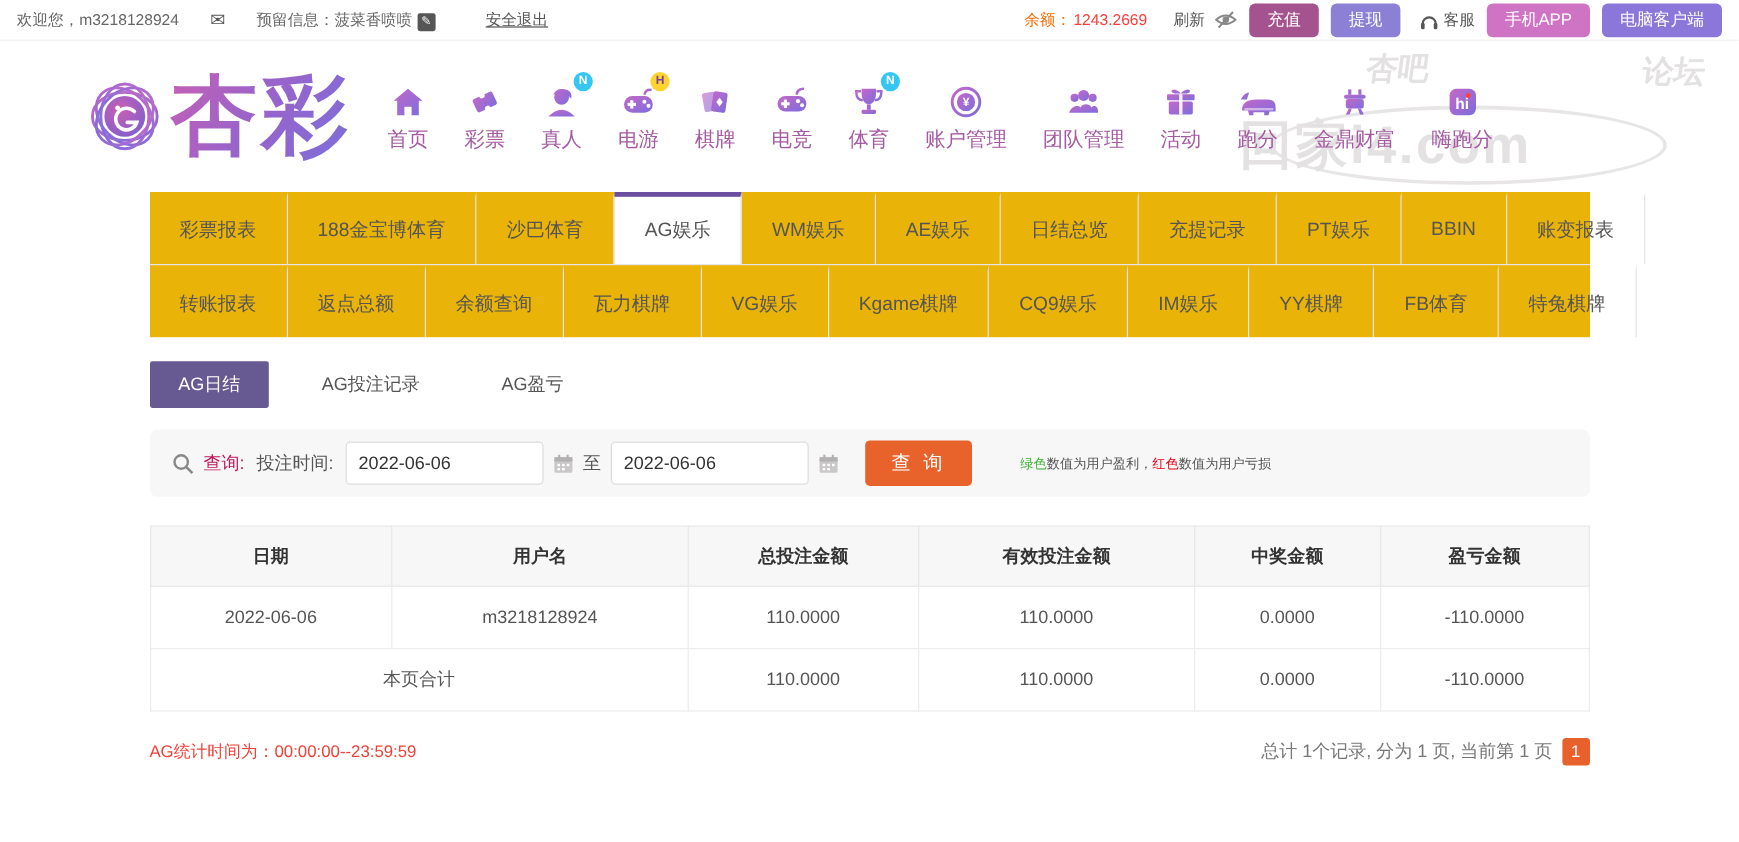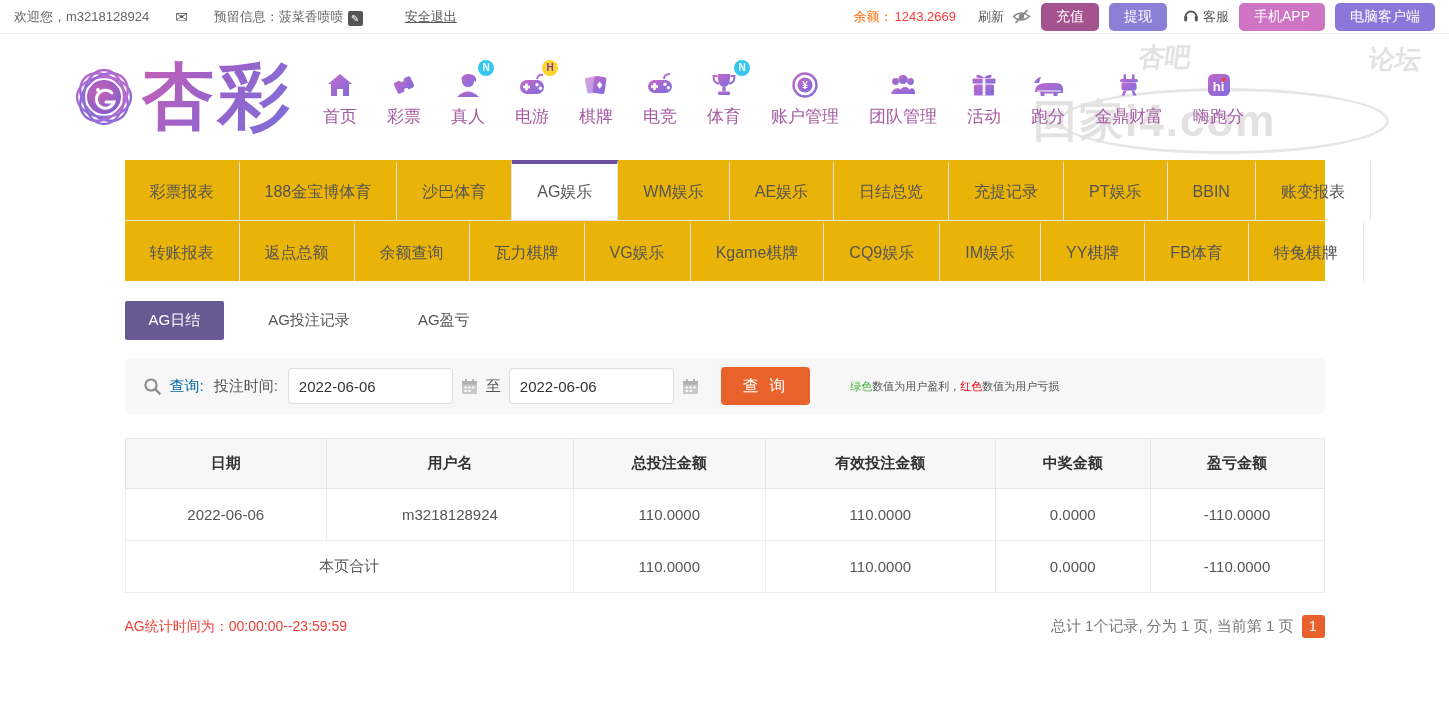--- a/index.html
+++ b/index.html
@@ -19,21 +19,21 @@
   .balance-label { color:#fe6a00; }
   .balance-value { color:#fd3b3b; margin-left:2px; }
   .refresh { margin-left:22px; color:#555; cursor:pointer; }
   .eyeoff { margin-left:8px; cursor:pointer; display:inline-flex; }
   .tb-btn { border:none; color:#fff; font-size:14px; padding:5px 15px; border-radius:5px;
     margin-left:10px; cursor:pointer; font-family:inherit; }
   .btn-recharge { background:#a5538f; }
   .btn-withdraw { background:#8c7fd6; }
   .btn-mobile  { background:#cf74c5; }
   .btn-pc      { background:#8b77d9; }
-  .service { margin-left:16px; display:flex; align-items:flex-start; color:#555; cursor:pointer; }
+  .service { margin-left:16px; display:flex; align-items:flex-end; color:#555; cursor:pointer; }
   .service svg { margin-right:4px; }
 
   
   .header { position:relative; height:126px; display:flex; align-items:center; padding-left:72px; }
   .logo { display:flex; align-items:center; cursor:pointer; }
   .logo-text { font-size:72px; font-weight:bold; margin-left:6px; letter-spacing:4px;
     color:#9a63c9;
     background:linear-gradient(120deg,#c95fb4 0%,#9a63c9 45%,#7a6fdb 100%);
     -webkit-background-clip:text; background-clip:text; -webkit-text-fill-color:transparent; }
   .nav { display:flex; align-items:flex-end; margin-left:14px; }
@@ -64,21 +64,21 @@
     color:#555; border-right:1px solid #e5e3e4; border-top:4px solid transparent; cursor:pointer; white-space:nowrap; }
   .tab.active { background:#fff; border-top-color:#6b4f9e; }
   .tab-filler { flex:1; }
 
   .subtabs { display:flex; align-items:center; margin-top:20px; }
   .subtab { font-size:15px; color:#555; padding:10px 24px; margin-right:20px; cursor:pointer; border-radius:2px; }
   .subtab.active { background:#675a93; color:#fff; }
 
   .search-panel { margin-top:18px; height:56px; background:#f7f7f7; border-radius:6px;
     display:flex; align-items:center; padding:0 18px; font-size:15px; color:#555; }
-  .search-panel .lbl-query { color:#0369a1; margin:0 10px 0 8px; }
+  .search-panel .lbl-query { color:#be185d; margin:0 10px 0 8px; }
   .search-panel .lbl-field { margin-right:10px; }
   .date-input { width:165px; height:36px; border:1px solid #ddd; border-radius:4px;
     padding:0 10px; font-size:15px; color:#333; background:#fff; font-family:inherit; }
   .cal { margin:0 8px; display:inline-flex; cursor:pointer; }
   .to-word { margin-right:8px; }
   .query-btn { background:#e8622c; border:none; color:#fff; font-size:16px; height:38px;
     padding:4px 22px; border-radius:4px; margin-left:14px; letter-spacing:3px; cursor:pointer; font-family:inherit; }
   .legend { margin-left:40px; font-size:11px; color:#555; }
   .legend .green { color:#3cb034; }
   .legend .red { color:#e60012; }

